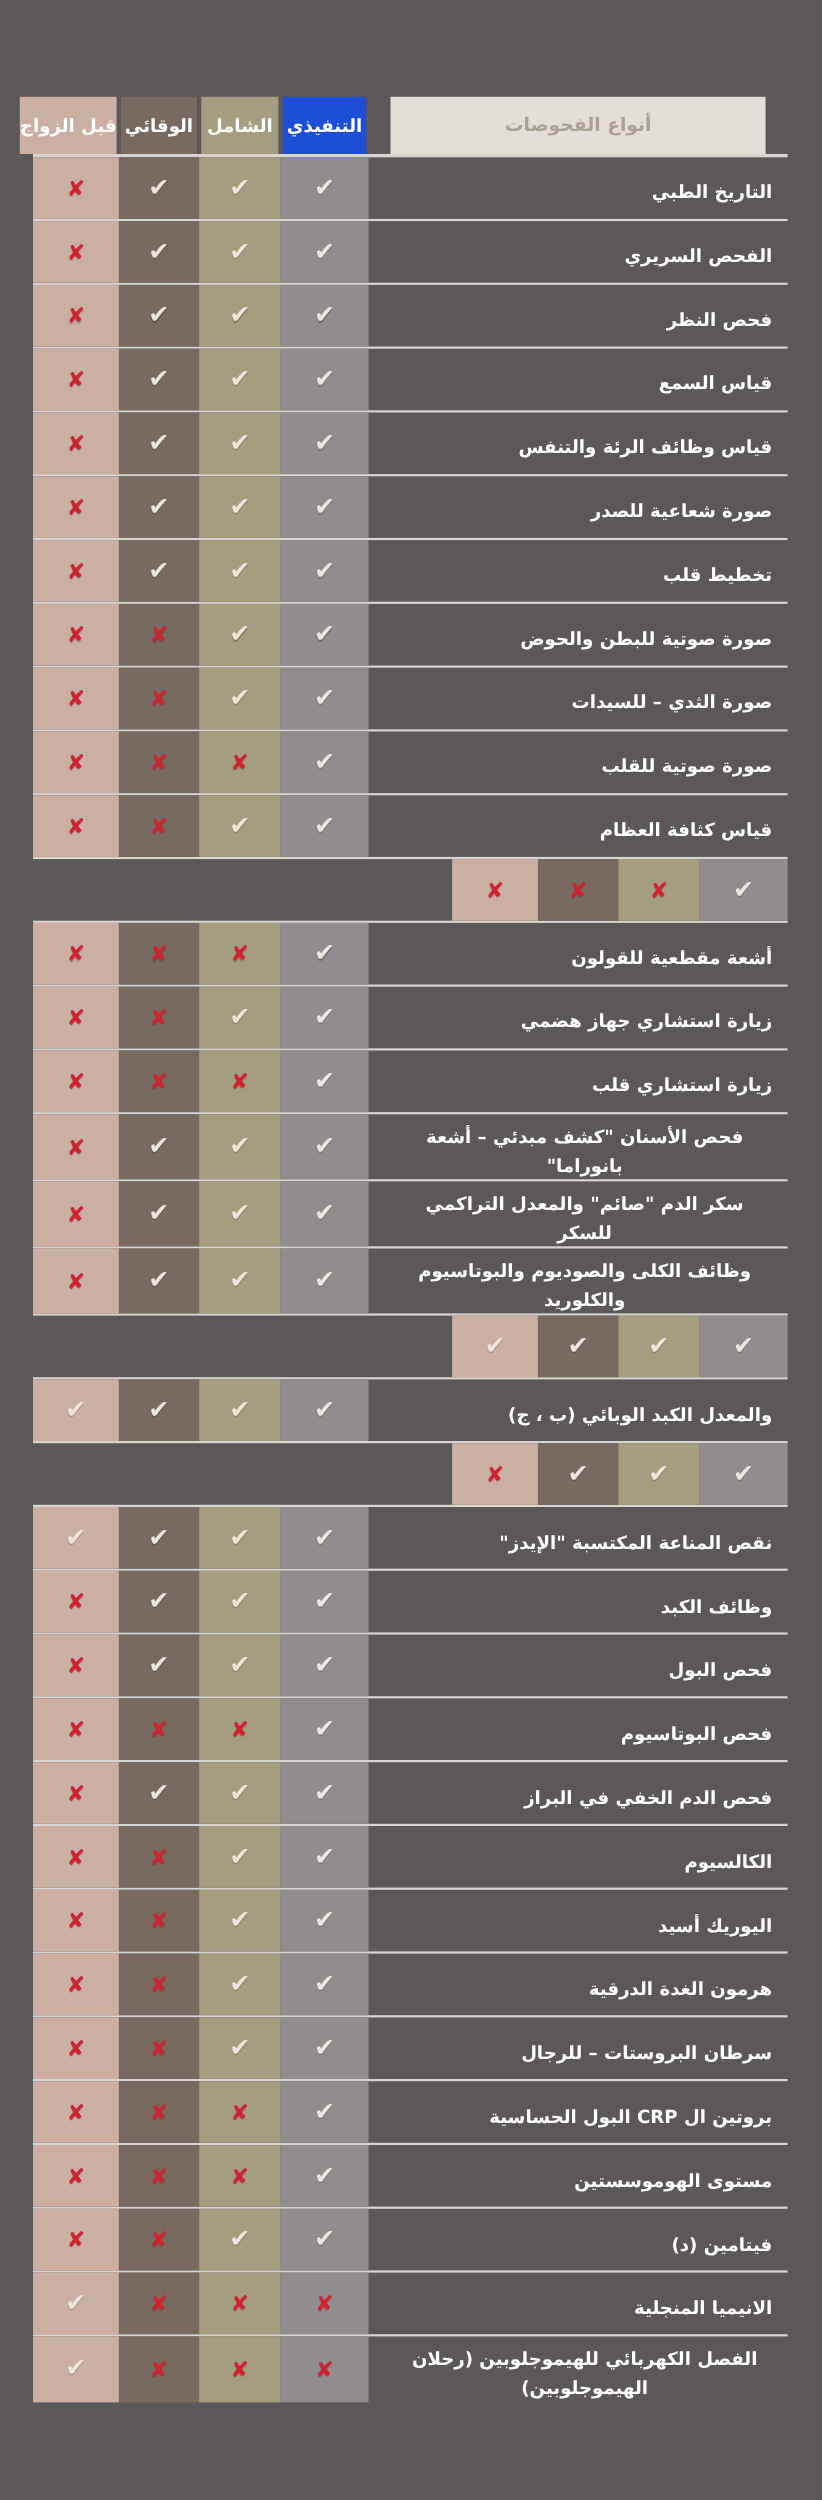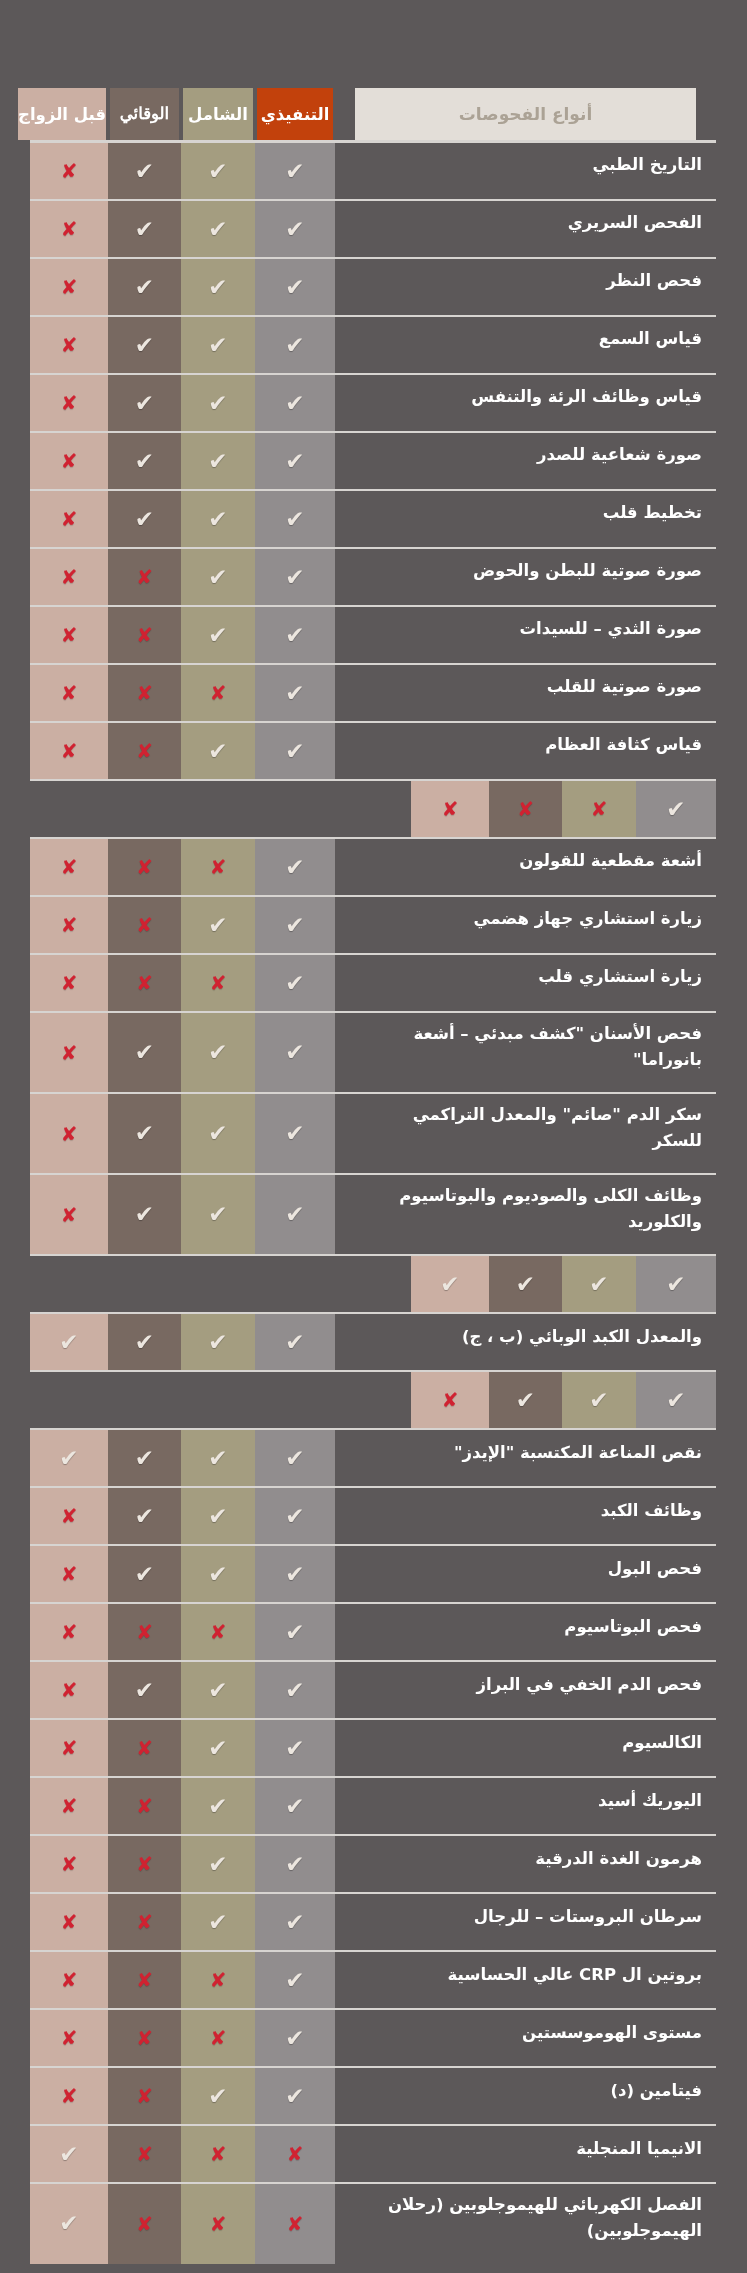--- a/index.html
+++ b/index.html
@@ -31,53 +31,53 @@
     display:flex;align-items:center;justify-content:center;
     color:#fff;font-size:16.5px;font-weight:bold;white-space:nowrap;text-align:right;
   }
   
   .row{
     display:flex;align-items:stretch;min-height:56px;
   }
   .row + .row{border-top:2px solid var(--sep,#d7d4d1);}
   .row .label{
     flex:1 1 auto;display:flex;align-items:center;justify-content:flex-start;
-    text-align:right;color:var(--label-color,#ffffff);
+    text-align:center;color:var(--label-color,#ffffff);
     font-size:16.5px;font-weight:bold;line-height:1.55;
-    padding:8px 14px 20px 26px;
+    padding:8px 14px 0 26px;
   }
   .cell{
     flex:0 0 auto;display:flex;align-items:center;justify-content:center;
   }
   .c0{width:80px;background:var(--col0,#918d8e);}
   .c1{width:74px;background:var(--col1,#a49d80);}
   .c2{width:73px;background:var(--col2,#786961);}
   .c3{width:78px;background:var(--col3,#cbafa3);}
-  .hc0{width:80px;} .hc1{width:74px;} .hc2{width:73px;font-family:Liberation Serif, serif;} .hc3{width:78px;}
+  .hc0{width:80px;} .hc1{width:74px;} .hc2{width:73px;} .hc3{width:78px;}
   .mark{font-weight:bold;line-height:1;}
   .mark.check{
     color:var(--check,#ece6df);font-size:23px;
     text-shadow:0 1px 1px rgba(0,0,0,.28);
   }
   .mark.cross{
     color:var(--cross,#d02231);font-size:20px;
     text-shadow:0 1px 1px rgba(0,0,0,.18);
   }
 </style>
 </head>
 <body style="--bg: #5c5859; --sep: #d7d4d1; --header-bg: #e3ded8; --header-text: #aba295; --label-color: #ffffff; --check: #ece6df; --cross: #d02231; --col0: #918d8e; --col1: #a49d80; --col2: #786961; --col3: #cbafa3;">
 
 <div class="tbl">
   <div class="hrow">
     <div class="hcell-title">
       <div class="inner">أنواع الفحوصات</div>
     </div>
 
   <div class="hcell-col hc0">
-        <div class="inner" style="background: #c2410c;">التنفيذي</div>
+        <div class="inner" style="background: #1d4ed8;">التنفيذي</div>
       </div>
       <div class="hcell-col hc1">
         <div class="inner" style="background: rgb(164, 157, 128);">الشامل</div>
       </div>
       <div class="hcell-col hc2">
         <div class="inner" style="background: rgb(120, 105, 97);">الوقائي</div>
       </div>
       <div class="hcell-col hc3">
         <div class="inner" style="background: rgb(203, 175, 163);">قبل الزواج</div>
       </div>
@@ -525,21 +525,21 @@
           <span class="mark check">✔</span>
         </div>
         <div class="cell c2">
           <span class="mark cross">✘</span>
         </div>
         <div class="cell c3">
           <span class="mark cross">✘</span>
         </div>
       </div>
       <div class="row">
-        <div class="label">بروتين ال CRP عالي الحساسية</div>
+        <div class="label">بروتين ال CRP البول الحساسية</div>
         <div class="cell c0">
           <span class="mark check">✔</span>
         </div>
         <div class="cell c1">
           <span class="mark cross">✘</span>
         </div>
         <div class="cell c2">
           <span class="mark cross">✘</span>
         </div>
         <div class="cell c3">

